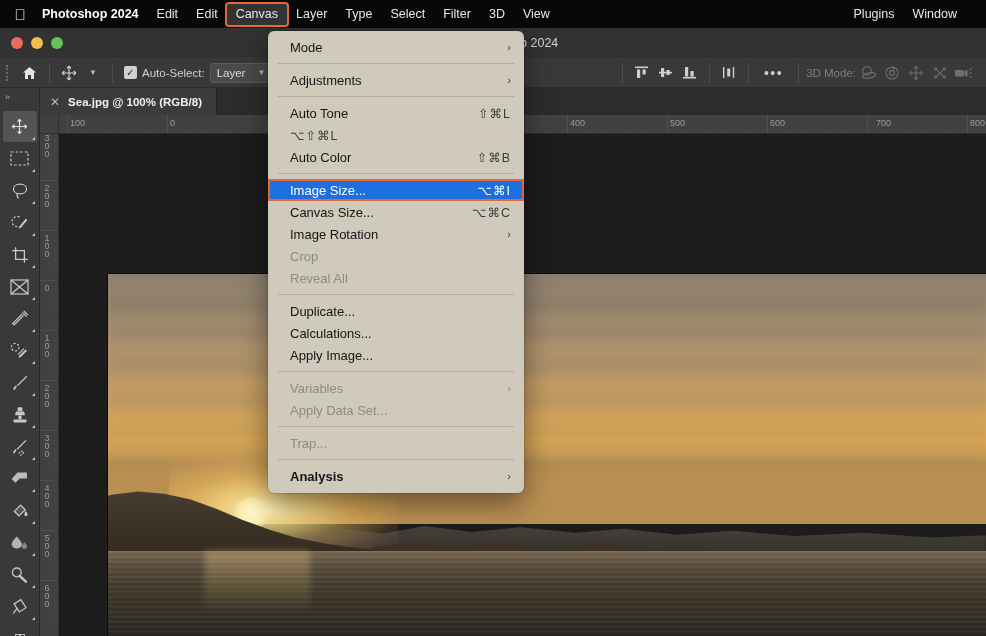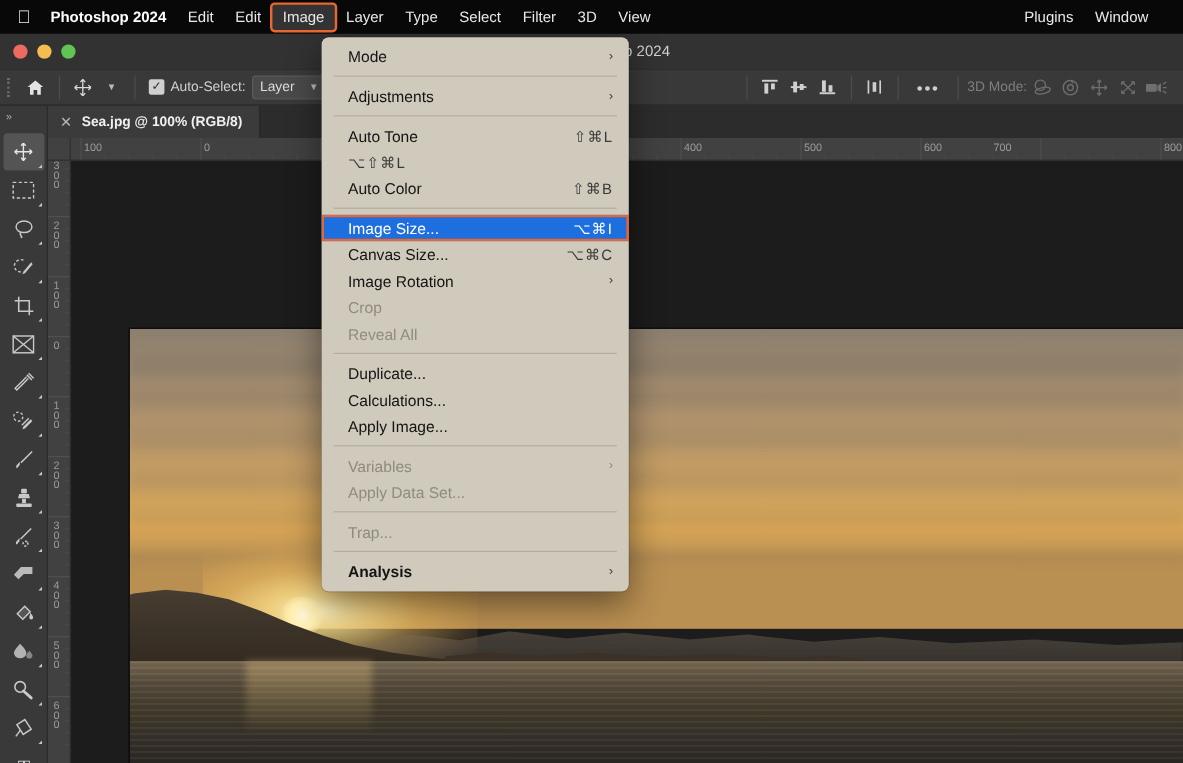--- a/index.html
+++ b/index.html
@@ -285,21 +285,21 @@
 </head>
 <body>
 
 <div id="app">
 
   <div class="menubar">
     <div class="apple-logo"></div>
     <div class="mb-item brand">Photoshop 2024</div>
     <div class="mb-item">Edit</div>
     <div class="mb-item">Edit</div>
-    <div class="mb-item active">Image</div>
+    <div class="mb-item active">Canvas</div>
     <div class="mb-item">Layer</div>
     <div class="mb-item">Type</div>
     <div class="mb-item">Select</div>
     <div class="mb-item">Filter</div>
     <div class="mb-item">3D</div>
     <div class="mb-item">View</div>
     <div class="mb-right">
       <div class="mb-item">Plugins</div>
       <div class="mb-item">Window</div>
     </div>
@@ -630,21 +630,21 @@
       <div class="rh-minor" style="left: 648px;"></div>
       <div class="rh-minor" style="left: 668px;"></div>
       <div class="rh-minor" style="left: 688px;"></div>
       <div class="rh-tick" style="left: 708px;"></div>
       <div class="rh-lbl" style="left: 711px;">600</div>
       <div class="rh-minor" style="left: 728px;"></div>
       <div class="rh-minor" style="left: 748px;"></div>
       <div class="rh-minor" style="left: 768px;"></div>
       <div class="rh-minor" style="left: 788px;"></div>
       <div class="rh-tick" style="left: 808px;"></div>
-      <div class="rh-lbl" style="left: 769px;">700</div>
+      <div class="rh-lbl" style="left: 817px;">700</div>
       <div class="rh-minor" style="left: 828px;"></div>
       <div class="rh-minor" style="left: 848px;"></div>
       <div class="rh-minor" style="left: 868px;"></div>
       <div class="rh-minor" style="left: 888px;"></div>
       <div class="rh-tick" style="left: 908px;"></div>
       <div class="rh-lbl" style="left: 911px;">800</div>
     </div>
   <div class="ruler-v" id="rulerV">
       <div class="rv-lbl" style="top: -1px;">300</div>
       <div class="rv-minor" style="top: 6px;"></div>

